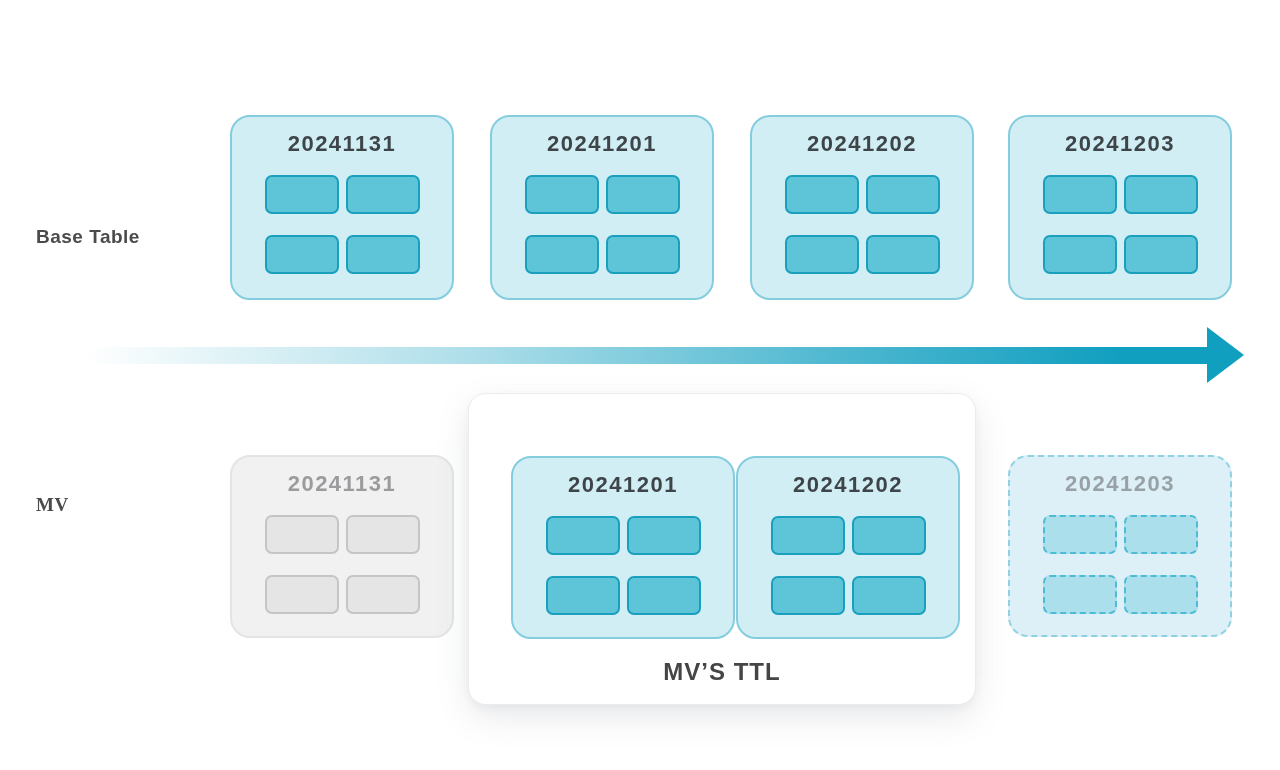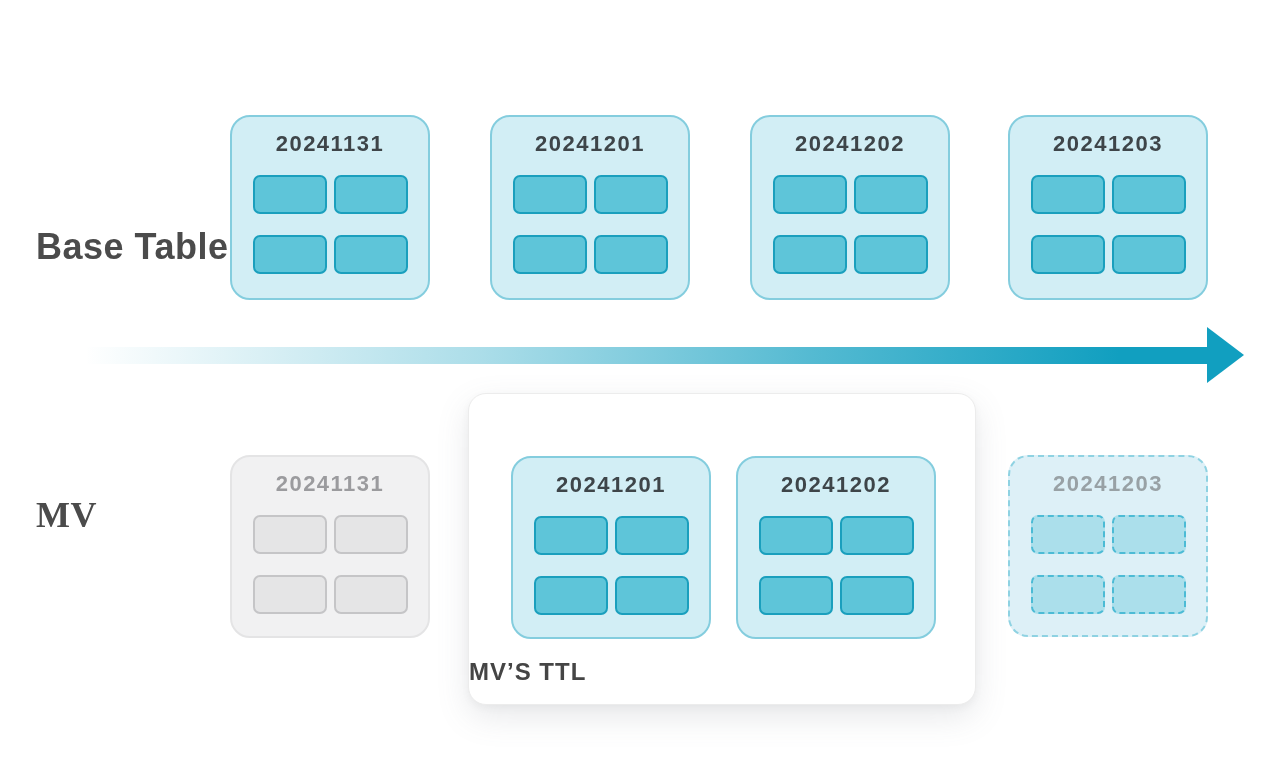--- a/index.html
+++ b/index.html
@@ -7,32 +7,32 @@
   .canvas {
     position: relative;
     width: 1280px;
     height: 770px;
     background: #ffffff;
     overflow: hidden;
     font-family: "Liberation Sans", sans-serif;
   }
   .row-label {
     position: absolute;
-    font-size: 36px;
+    font-size: 19px;
     font-weight: 700;
     color: #4b4b4b;
     letter-spacing: 0.5px;
   }
   .label-base { left: 36px; top: 226px; }
   .label-mv   { left: 36px; top: 494px; font-family: Liberation Serif, serif; }
 
   
   .partition {
     position: absolute;
-    width: 200px;
+    width: 224px;
     height: 185px;
     background: #d2eef5;
     border: 2px solid #84cdde;
     border-radius: 20px;
     padding-top: 14px;
     text-align: center;
   }
   .partition .date {
     display: block;
     font-size: 22px;
@@ -125,21 +125,21 @@
     border-radius: 18px;
     box-shadow: 0 12px 32px rgba(110,120,130,0.16), 0 3px 8px rgba(0,0,0,0.04);
   }
   .p-mv-0 { left: 42px;  top: 62px; height: 183px; }
   .p-mv-1 { left: 267px; top: 62px; height: 183px; }
   .ttl-label {
     position: absolute;
     left: 0;
     right: 0;
     bottom: 18px;
-    text-align: left;
+    text-align: center;
     font-size: 24px;
     font-weight: 700;
     color: #454545;
     letter-spacing: 1px;
   }
   .p-mv-pending { left: 1008px; top: 455px; }
 </style>
 </head>
 <body>
 

